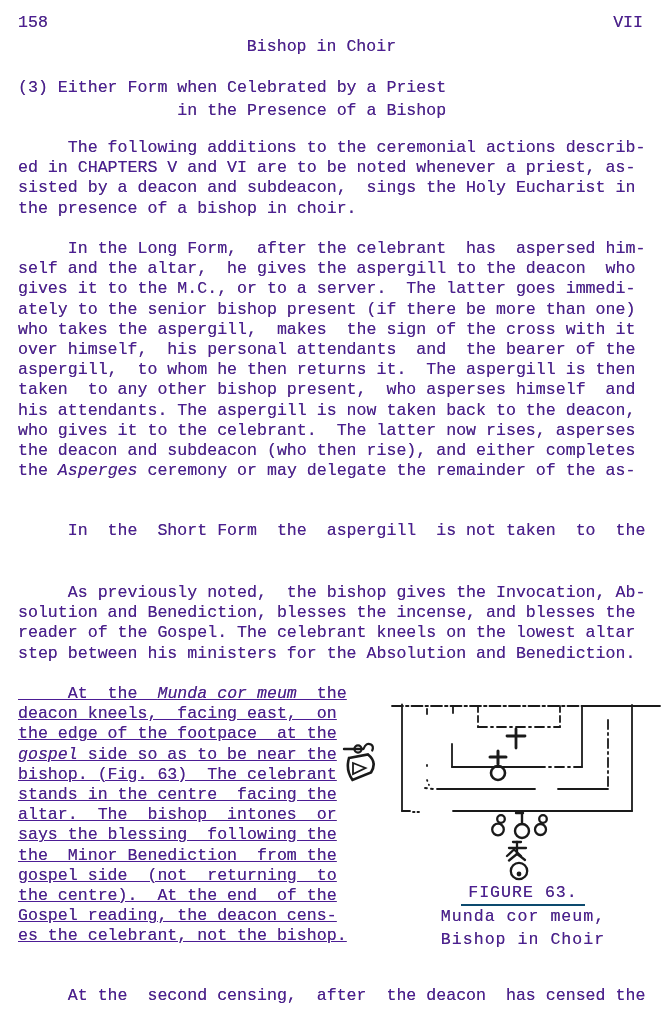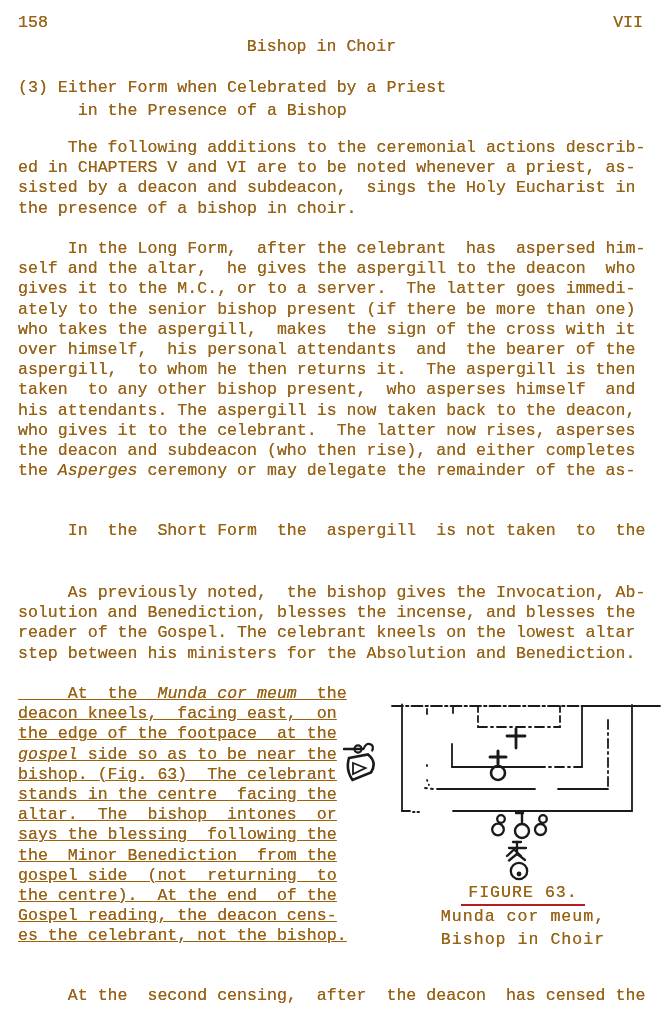--- a/index.html
+++ b/index.html
@@ -3,41 +3,41 @@
 <meta charset="utf-8">
 <style>
   html,body{margin:0;padding:0;}
   body{background:#e8e8e8;}
   .page{
     position:relative;
     width:665px;height:1025px;
     background:#ffffff;
     font-family:"Liberation Mono","DejaVu Sans Mono",monospace;
     font-size:16.6px;
-    color:#a16207;
+    color:#4c1d95;
     overflow:hidden;
     text-shadow:0 0 0.5px rgba(0,0,0,.55);
   }
   .abs{position:absolute;}
   .lines div{white-space:pre;line-height:20.2px;}
   .pre{white-space:pre;}
   .header-left{left:18px;top:13px;}
   .header-right{right:22px;top:13px;}
   .running-title{left:0;top:37px;width:665px;text-align:center;}
   .running-title span{position:relative;left:-11px;}
   .heading{left:18px;top:77px;}
-  .heading div{white-space:pre;line-height:22.5px;}
+  .heading div{white-space:pre;line-height:22.5px;text-align:right;}
   .p1{left:18px;top:138px;}
   .p2{left:18px;top:239px;}
   .p3{left:18px;top:521px;}
   .p4{left:18px;top:583px;}
   .colL{left:18px;top:684px;width:340px;text-decoration:underline;}
   .figsvg{left:340px;top:688px;}
   .figcap{left:378px;top:883px;width:290px;text-align:center;}
-  .figcap .cap-title{display:inline-block;border-bottom:2px solid #b91c1c;
+  .figcap .cap-title{display:inline-block;border-bottom:2px solid #0c4a6e;
       padding:0 7px 2px 7px;letter-spacing:1px;}
   .figcap .cap-line{line-height:22.5px;letter-spacing:1px;white-space:pre;}
   .footerp{left:18px;top:986px;}
   i{font-style:italic;}
   svg{display:block;}
 </style>
 </head>
 <body>
 
 <div class="page">

